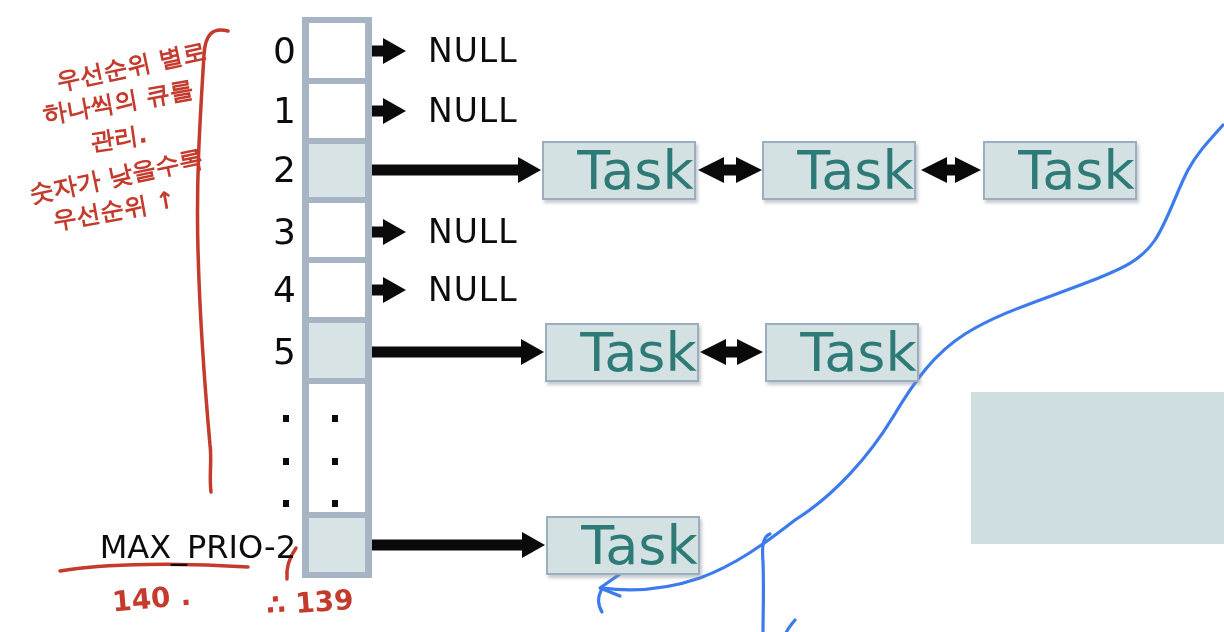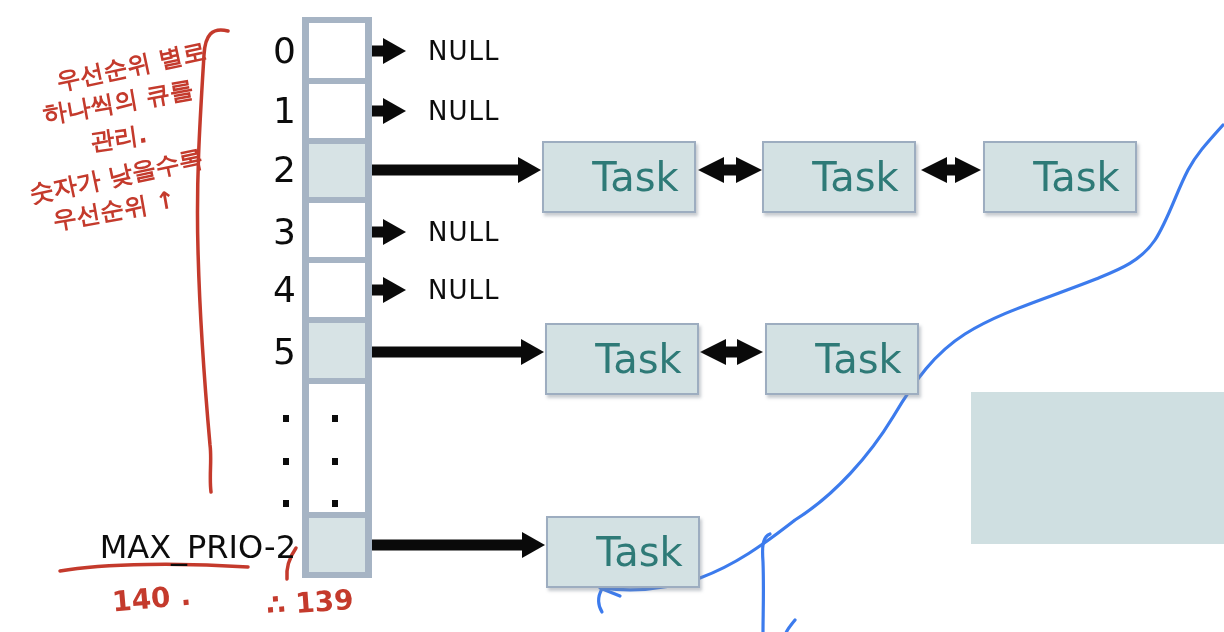--- a/index.html
+++ b/index.html
@@ -20,27 +20,27 @@
   .c4{top:246px;height:54px;}
   .c5{top:306px;height:55px;}
   .cdots{top:367px;height:128px;}
   .cmax{top:501px;height:54px;}
 
   
   .rlabel{position:absolute;right:928px;color:#0c0c0c;font-size:36px;line-height:40px;white-space:nowrap;}
   .rlabel.maxprio{font-size:32px;line-height:36px;}
 
   
-  .null-text{position:absolute;left:428px;color:#0c0c0c;font-size:26px;line-height:36px;letter-spacing:1px;}
+  .null-text{position:absolute;left:428px;color:#0c0c0c;font-size:33px;line-height:36px;letter-spacing:1px;}
 
   
   .task{
-    position:absolute;width:154px;height:72px;box-sizing:border-box;
+    position:absolute;width:154px;height:59px;box-sizing:border-box;
     background:var(--task-fill,#d3e1e3);border:2px solid var(--task-border,#9dadc0);
-    color:var(--task-text,#2e7a77);font-size:40px;
+    color:var(--task-text,#2e7a77);font-size:54px;
     display:flex;align-items:center;justify-content:center;
     box-shadow:2px 3px 3px rgba(130,140,150,.45);
     padding-left:33px;
   }
 
   
   .dot{position:absolute;width:6px;height:7px;background:#0c0c0c;}
 
   
   .red-note{position:absolute;color:var(--red-pen,#c43a2c);font-size:24px;white-space:nowrap;font-weight:bold;}

